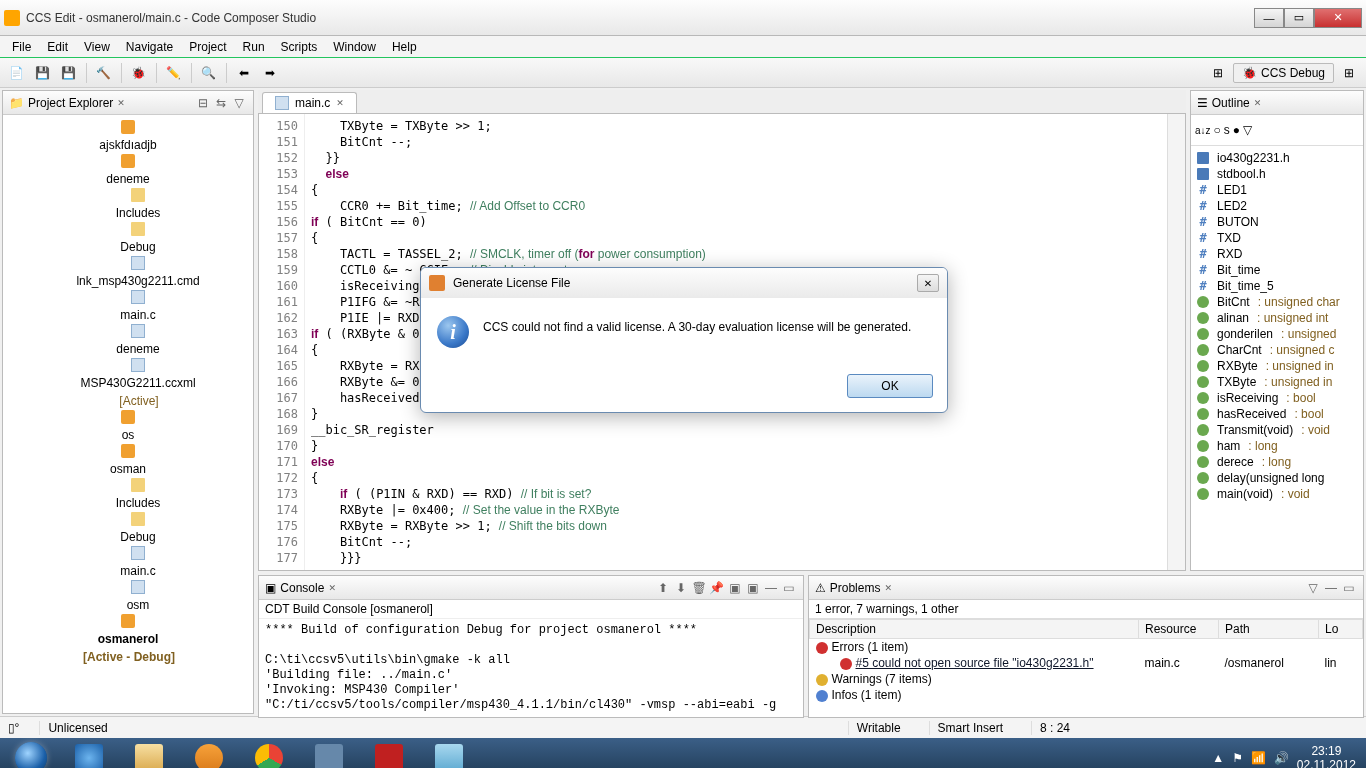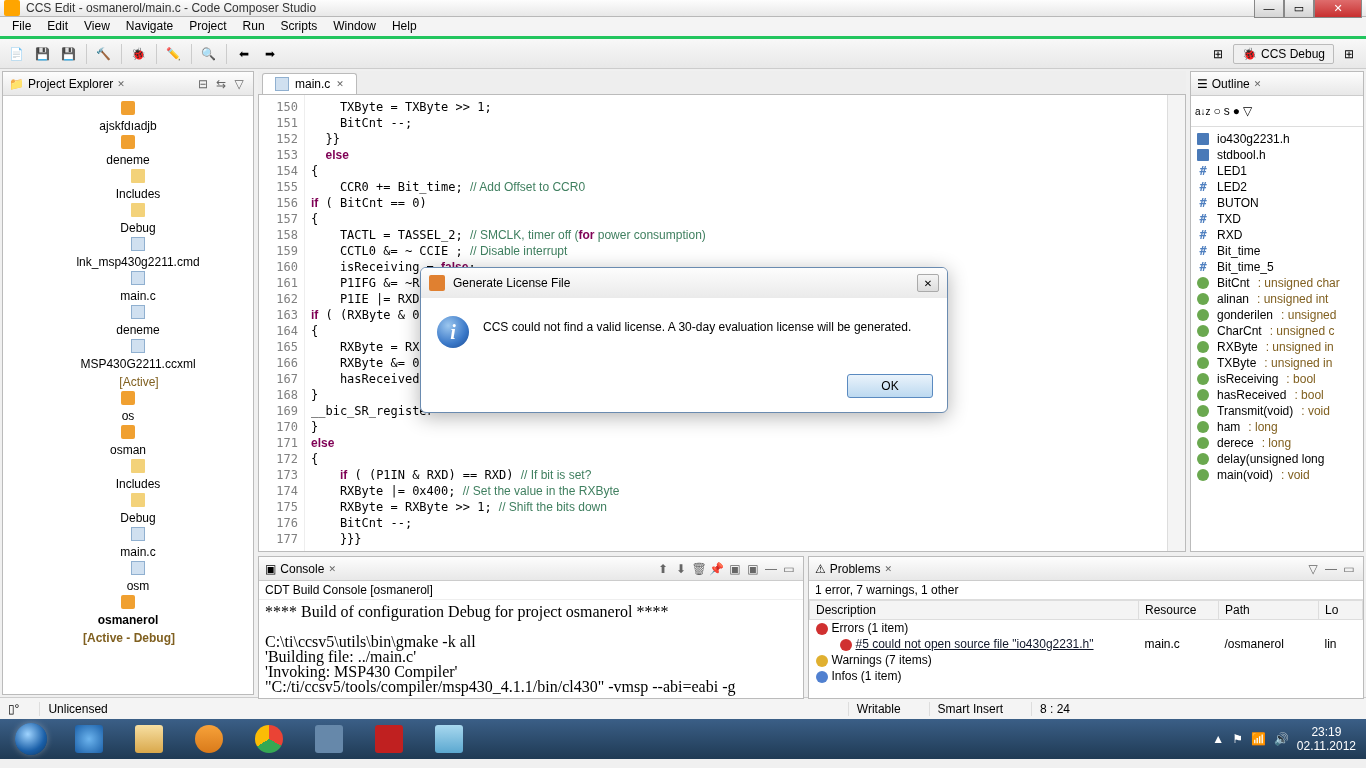--- a/index.html
+++ b/index.html
@@ -1,27 +1,27 @@
 <!DOCTYPE html>
 <html><head>
 <meta charset="utf-8">
 <style>
 * { margin: 0; padding: 0; box-sizing: border-box; font-family: "Segoe UI", Tahoma, sans-serif; font-size: 12px; }
 body { background: #f0f0f0; width: 1366px; height: 768px; overflow: hidden; position: relative; }
 
 
-.titlebar { height: 17px; background: linear-gradient(#fdfdfd, #e8e8e8); display: flex; align-items: center; padding: 0 4px; border-bottom: 1px solid #b8b8b8; }
+.titlebar { height: 36px; background: linear-gradient(#fdfdfd, #e8e8e8); display: flex; align-items: center; padding: 0 4px; border-bottom: 1px solid #b8b8b8; }
 .titlebar .icon { width: 16px; height: 16px; margin-right: 6px; background: #ffa500; border-radius: 2px; }
 .titlebar .title { flex: 1; color: #333; }
 .titlebar .winbtns { display: flex; gap: 0; }
 .titlebar .winbtn { width: 30px; height: 20px; border: 1px solid #888; background: linear-gradient(#f5f5f5,#d5d5d5); display: flex; align-items: center; justify-content: center; font-size: 11px; }
 .titlebar .winbtn.close { background: linear-gradient(#e07070,#c83030); color: #fff; width: 48px; }
 
 
-.menubar { height: 22px; background: #f4f4f4; display: flex; padding: 0 4px; border-bottom: 3px solid #22c55e; }
+.menubar { height: 22px; background: #f4f4f4; display: flex; align-items: center; padding: 0 4px; border-bottom: 1px solid #22c55e; }
 .menubar .menuitem { padding: 2px 8px; cursor: default; }
 
 
 .toolbar { height: 30px; background: linear-gradient(#f8f8f8,#e8e8e8); display: flex; align-items: center; padding: 0 6px; border-bottom: 1px solid #ccc; gap: 4px; }
 .toolbar .tbtn { width: 22px; height: 22px; border: 1px solid transparent; display: flex; align-items: center; justify-content: center; }
 .toolbar .sep { width: 1px; height: 20px; background: #ccc; margin: 0 2px; }
 .toolbar .spacer { flex: 1; }
 .perspective { display: flex; align-items: center; gap: 4px; padding: 2px 8px; border: 1px solid #bbb; background: #f0f0f0; border-radius: 2px; }
 
 
@@ -63,21 +63,21 @@
 .oi-icon { width: 12px; height: 12px; display: inline-block; border-radius: 50%; }
 .oi-inc { background: #4a7ab8; border-radius: 1px; }
 .oi-hash { color: #5080c0; font-weight: bold; font-family: monospace; width: 12px; text-align: center; }
 .oi-var { background: #6aa84f; }
 .oi-func { background: #6aa84f; }
 .oi-type { color: #806020; }
 
 
 .bottom { display: flex; height: 154px; }
 .console-panel { flex: 1; }
-.console-body { font-family: Liberation Serif, serif; font-size: 16px; line-height: 15px; padding: 4px 6px; white-space: pre; overflow: auto; }
+.console-body { font-family: Liberation Mono, monospace; font-size: 12px; line-height: 15px; padding: 4px 6px; white-space: pre; overflow: auto; }
 .problems-panel { width: 556px; }
 .problems-summary { padding: 2px 6px; border-bottom: 1px solid #ddd; }
 .problems-table { width: 100%; border-collapse: collapse; }
 .problems-table th { text-align: left; padding: 2px 6px; border: 1px solid #ddd; background: #f4f4f4; font-weight: normal; }
 .problems-table td { padding: 1px 6px; white-space: nowrap; }
 .prob-icon { width: 12px; height: 12px; display: inline-block; border-radius: 50%; margin-right: 4px; vertical-align: middle; }
 .pi-err { background: #d03030; }
 .pi-warn { background: #e0b030; }
 .pi-info { background: #5080d0; }
 .prob-row.indent td:first-child { padding-left: 30px; }

